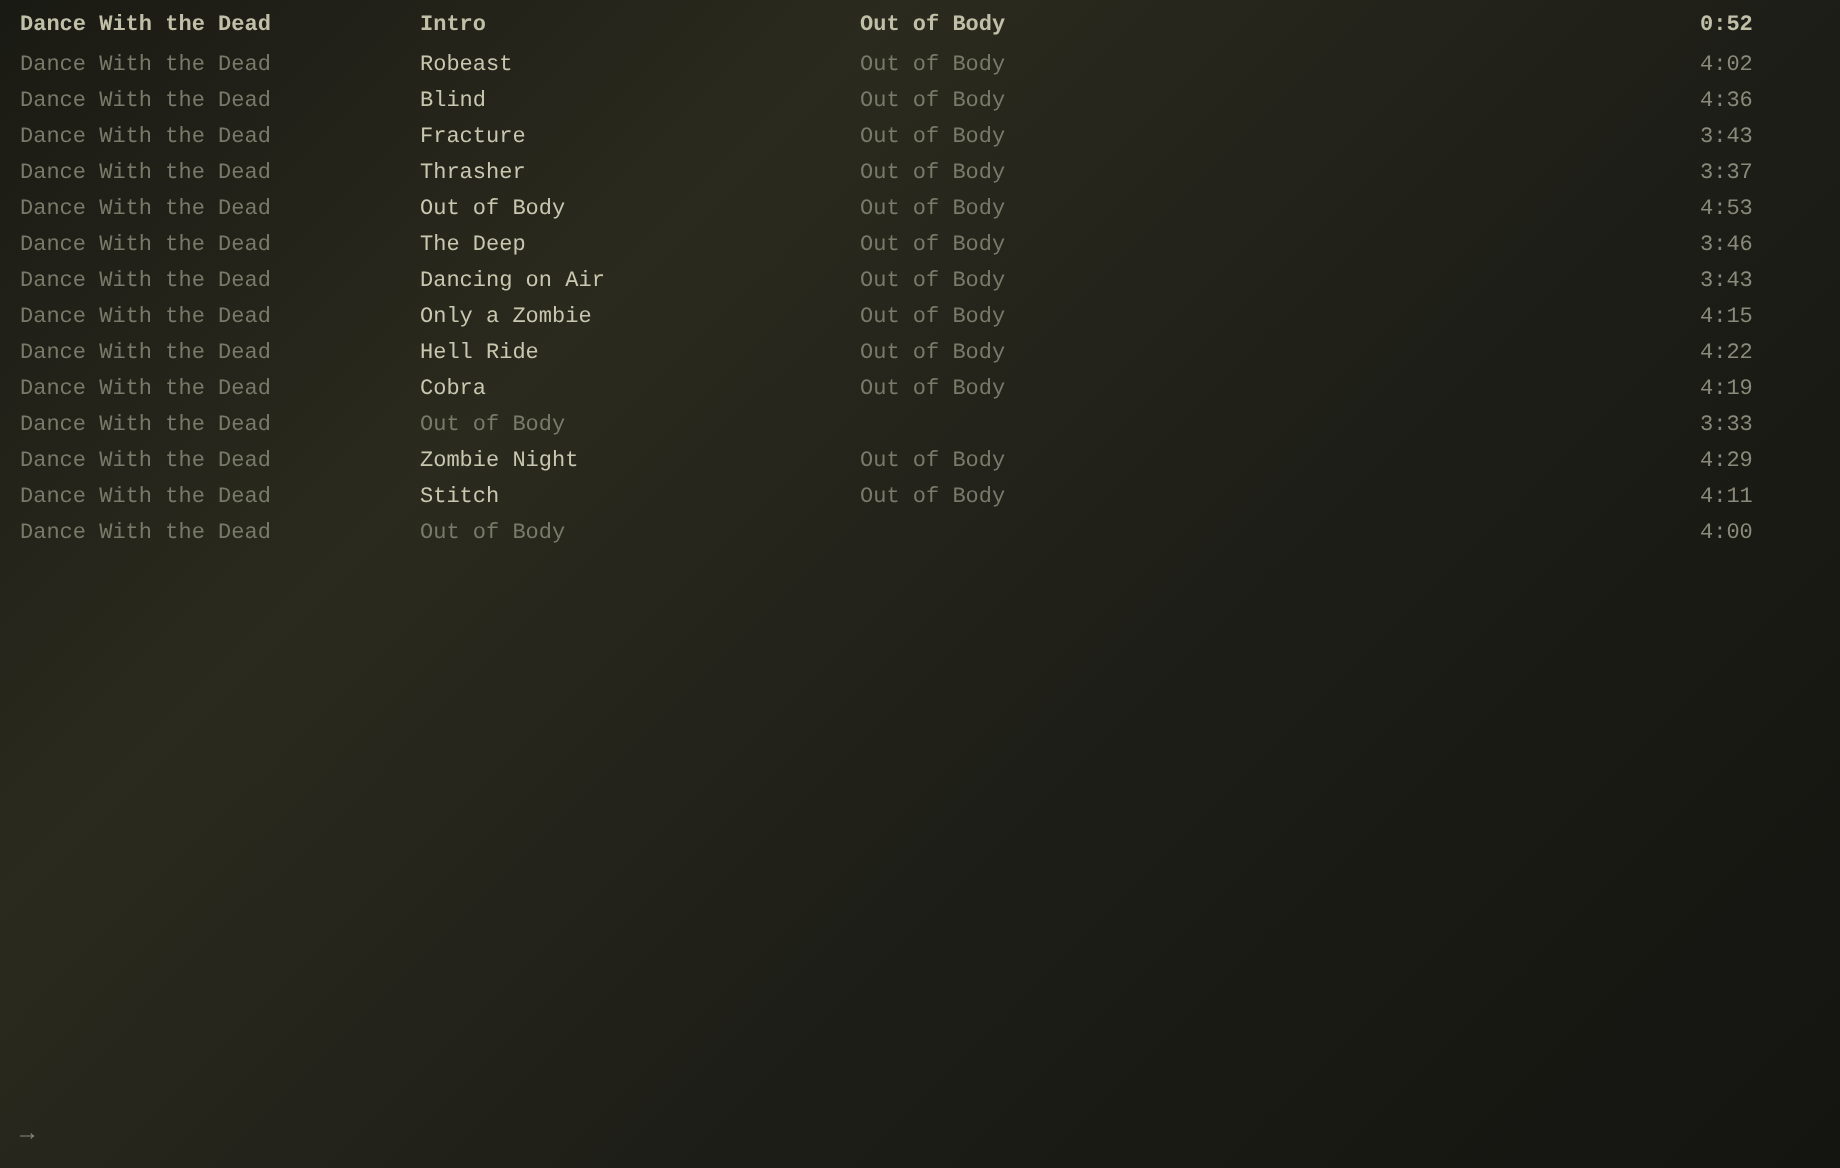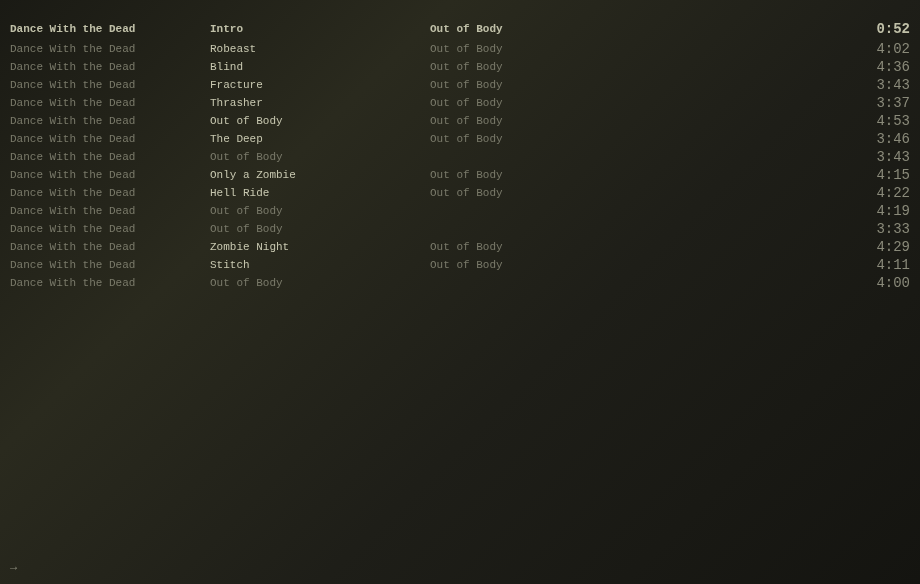--- a/index.html
+++ b/index.html
@@ -12,21 +12,21 @@
       width: 920px;
       height: 584px;
       background: linear-gradient(135deg, #1a1a14 0%, #2a2a1e 30%, #1e1e18 60%, #141410 100%);
       font-family: 'Courier New', Courier, monospace;
       color: #8a8a7a;
       overflow: hidden;
       position: relative;
     }
 
     .track-list {
-      padding: 20px 0;
+      padding: 4px 0;
       width: 100%;
     }
 
     .track-row {
       display: flex;
       align-items: center;
       padding: 1px 10px;
       height: 18px;
       cursor: pointer;
     }
@@ -67,22 +67,21 @@
       color: #7a7a6a;
     }
 
     .col-album.header-text {
       color: #c0c0a8;
       font-weight: bold;
     }
 
     .col-duration {
       width: 60px;
-      text-align: right;
-      font-size: 14px;
+      font-size: 11px;
       color: #8a8a7a;
     }
 
     .col-duration.header-text {
       color: #c0c0a8;
       font-weight: bold;
     }
 
     .arrow-indicator {
       position: absolute;
@@ -136,37 +135,39 @@
         <div class="col-duration">4:53</div>
       </div>
       <div class="track-row">
         <div class="col-artist">Dance With the Dead</div>
         <div class="col-title">The Deep</div>
         <div class="col-album">Out of Body</div>
         <div class="col-duration">3:46</div>
       </div>
       <div class="track-row">
         <div class="col-artist">Dance With the Dead</div>
+        <div class="col-title">Dancing on Air</div>
         <div class="col-album">Out of Body</div>
         <div class="col-duration">3:43</div>
       </div>
       <div class="track-row">
         <div class="col-artist">Dance With the Dead</div>
         <div class="col-title">Only a Zombie</div>
         <div class="col-album">Out of Body</div>
         <div class="col-duration">4:15</div>
       </div>
       <div class="track-row">
         <div class="col-artist">Dance With the Dead</div>
         <div class="col-title">Hell Ride</div>
         <div class="col-album">Out of Body</div>
         <div class="col-duration">4:22</div>
       </div>
       <div class="track-row">
         <div class="col-artist">Dance With the Dead</div>
+        <div class="col-title">Cobra</div>
         <div class="col-album">Out of Body</div>
         <div class="col-duration">4:19</div>
       </div>
       <div class="track-row">
         <div class="col-artist">Dance With the Dead</div>
         <div class="col-album">Out of Body</div>
         <div class="col-duration">3:33</div>
       </div>
       <div class="track-row">
         <div class="col-artist">Dance With the Dead</div>

